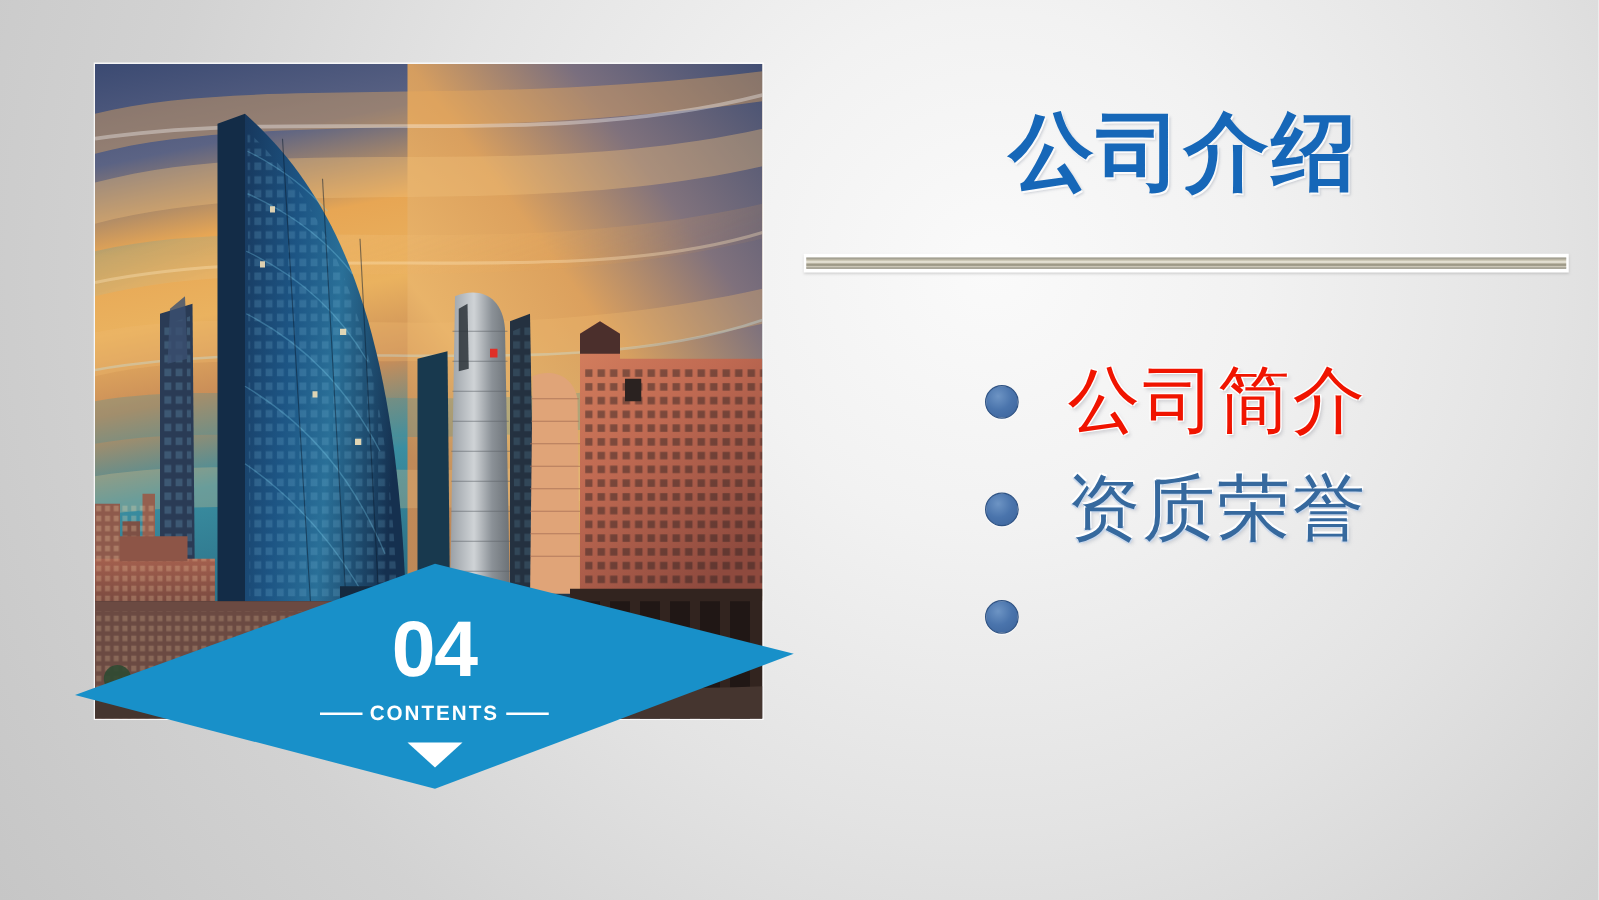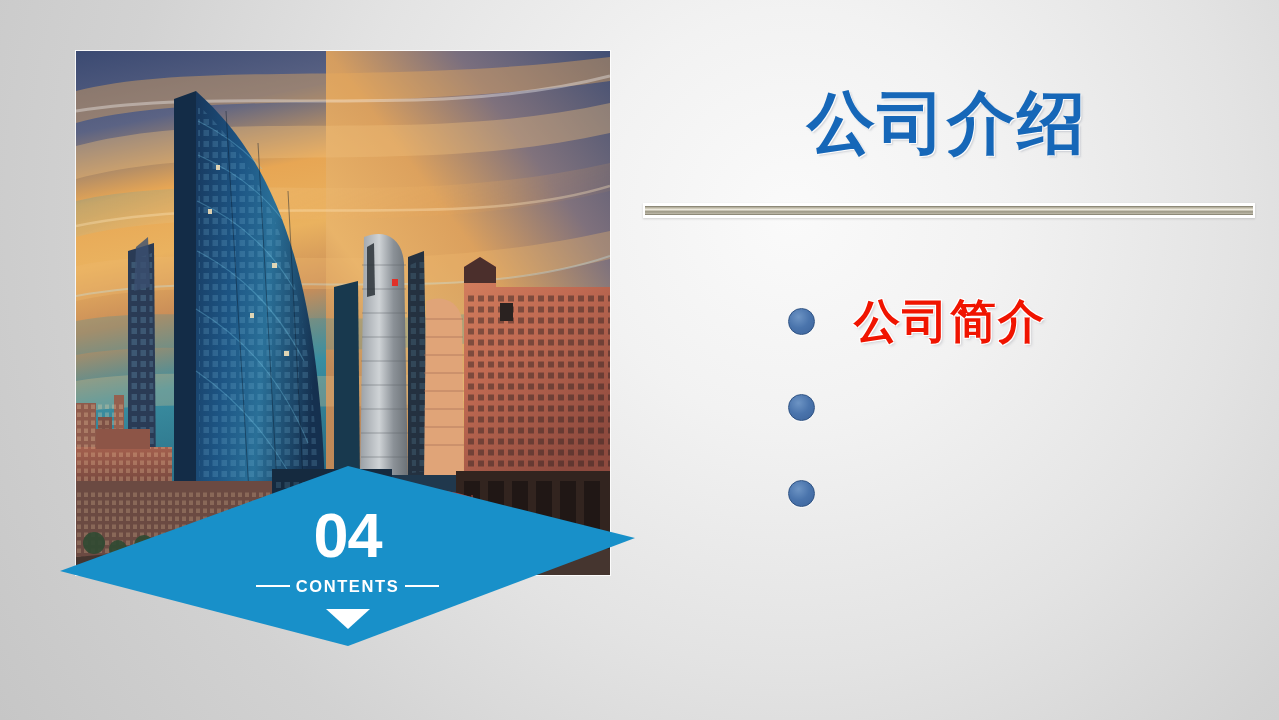--- a/index.html
+++ b/index.html
@@ -26,21 +26,21 @@
     height: 524px;
     overflow: hidden;
     box-shadow: 0 0 0 1px rgba(255,255,255,0.85);
   }
   #photo-wrap svg { display: block; }
 
   
   #badge {
     position: absolute;
     left: 60px;
-    top: 466px;
+    top: 451px;
     width: 575px;
     height: 180px;
     pointer-events: none;
   }
   #badge svg { display: block; overflow: visible; }
 
   .badge-label {
     position: absolute;
     left: 0;
     width: 575px;
@@ -158,22 +158,22 @@
     width: 25px;
     height: 25px;
     border-radius: 50%;
     flex: 0 0 auto;
     margin-right: 39px;
     background: radial-gradient(circle at 38% 32%, #6d94c4 0%, #4a74ac 48%, #3c639a 100%);
     border: 1px solid #2f5384;
     box-shadow: 0 1px 1px rgba(255,255,255,0.7);
   }
   .bullet-text {
-    font-size: 46px;
-    font-weight: bold;
+    font-size: 58px;
+    font-weight: normal;
     letter-spacing: 2px;
     line-height: 1;
   }
   .bullet-text.red {
     color: #F01400;
     text-shadow:
       -1px -1px 0 rgba(255,255,255,0.95),
        1px -1px 0 rgba(255,255,255,0.95),
       -1px  1px 0 rgba(255,255,255,0.95),
        1px  1px 0 rgba(255,255,255,0.95),
@@ -432,20 +432,21 @@
 
     <div id="bullet-list">
 
       <div class="bullet-row">
         <span class="bullet-dot"></span>
         <span class="bullet-text red">公司简介</span>
       </div>
 
       <div class="bullet-row">
         <span class="bullet-dot"></span>
+        <span class="bullet-text blue">资质荣誉</span>
       </div>
 
       <div class="bullet-row">
         <span class="bullet-dot"></span>
       </div>
 
     </div>
   </div>
 
 </div>

